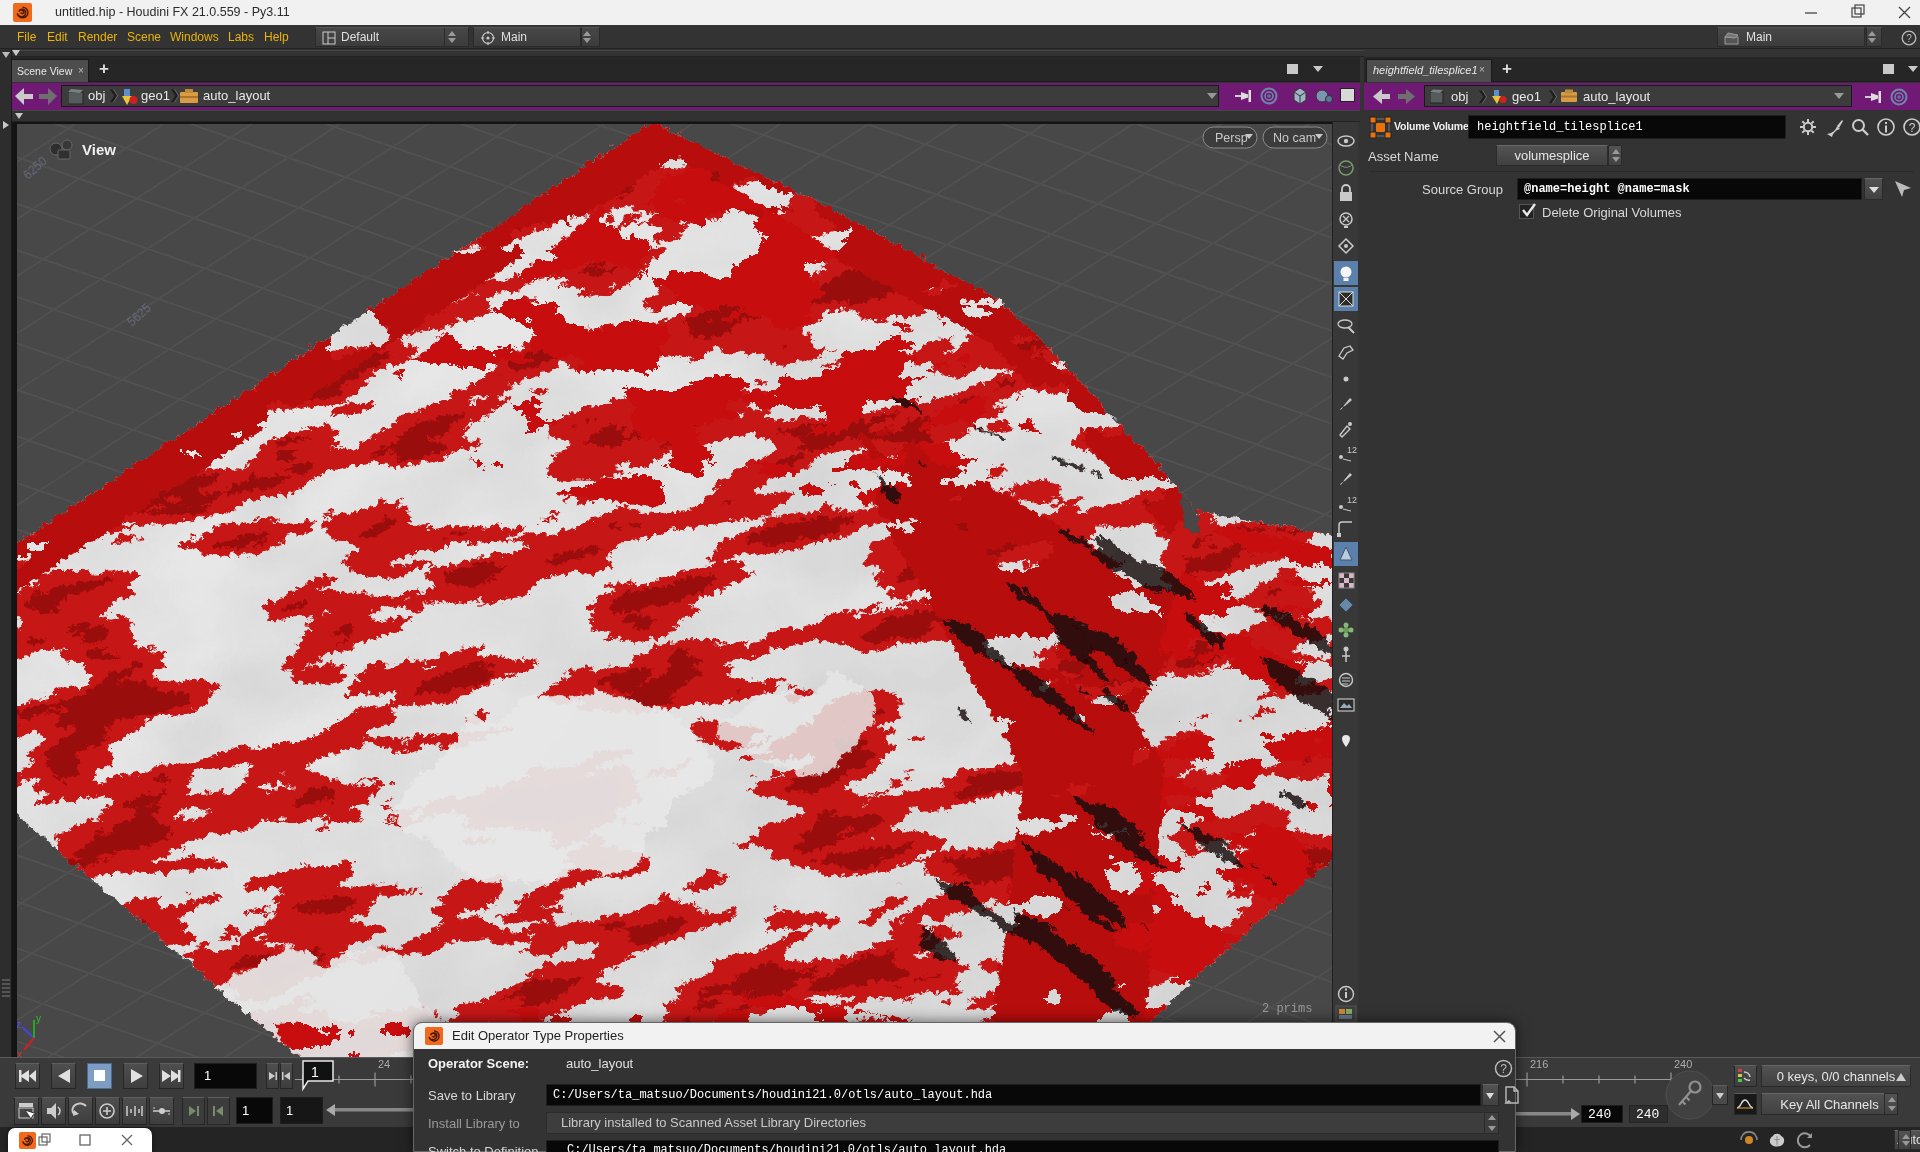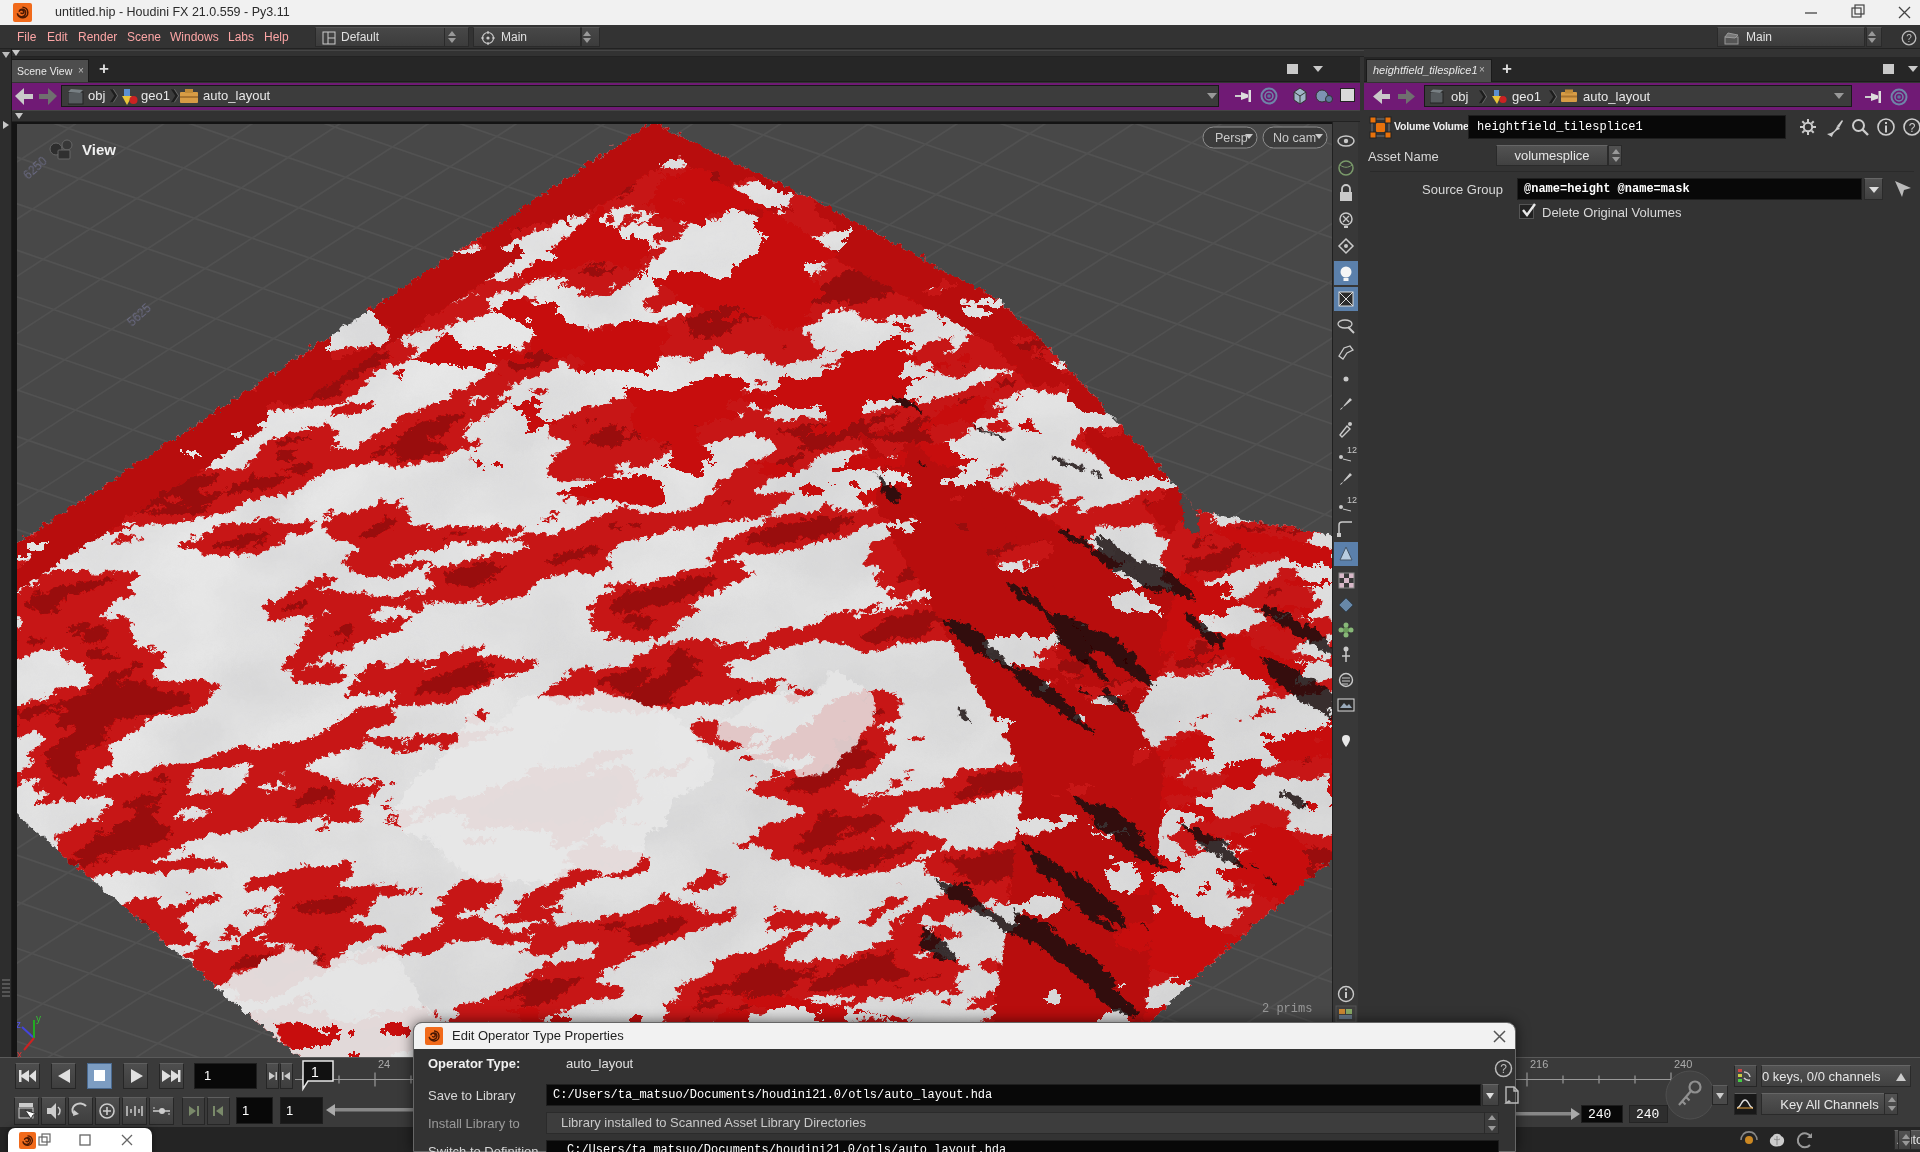--- a/index.html
+++ b/index.html
@@ -4,21 +4,21 @@
 <style>
 * { margin:0; padding:0; box-sizing:border-box; }
 html,body { width:1920px; height:1152px; overflow:hidden; background:#333; font-family:"Liberation Sans",sans-serif; }
 .abs { position:absolute; }
 #win { position:relative; width:1920px; height:1152px; }
 
 #titlebar { position:absolute; left:0; top:0; width:1920px; height:25px; background:#f1f1f1; }
 #titlebar .ttl { position:absolute; left:55px; top:5px; font-size:12.5px; color:#2b2b2b; }
 
 #menubar { position:absolute; left:0; top:25px; width:1920px; height:24px; background:#333; border-bottom:1px solid #222; }
-#menubar .mi { position:absolute; top:0; height:24px; line-height:24px; color:#fca5a5; font-size:12px; }
+#menubar .mi { position:absolute; top:0; height:24px; line-height:24px; color:#eab308; font-size:12px; }
 .combo { position:absolute; background:linear-gradient(#474747,#3c3c3c); border:1px solid #2a2a2a; border-top-color:#565656; height:20px; }
 .combo .ctext { position:absolute; color:#e0e0e0; font-size:12px; top:2px; }
 .spin { position:absolute; width:13px; top:0; bottom:0; border-left:1px solid #2a2a2a; }
 .spin:before { content:""; position:absolute; left:3px; top:3px; border-left:4px solid transparent; border-right:4px solid transparent; border-bottom:5px solid #999; }
 .spin:after { content:""; position:absolute; left:3px; bottom:3px; border-left:4px solid transparent; border-right:4px solid transparent; border-top:5px solid #999; }
 
 .stowrow { position:absolute; background:#323232; border-top:1px solid #454545; border-bottom:1px solid #222; }
 .tri-d { position:absolute; width:0; height:0; border-left:4px solid transparent; border-right:4px solid transparent; border-top:6px solid #c8c8c8; }
 .tri-r { position:absolute; width:0; height:0; border-top:4px solid transparent; border-bottom:4px solid transparent; border-left:6px solid #c8c8c8; }
 
@@ -794,21 +794,21 @@
         <rect x="0" y="7" width="55" height="3.5" fill="#888"></rect>
         <path d="M64 9l-9-6v12z" fill="#aaa"></path>
       </svg>
 
     <div class="pbtn" style="left:1734px;top:7px;width:23px;height:22px"><svg width="21" height="20">
           <rect x="3" y="3" width="4" height="3" fill="#cc4444"></rect>
           <rect x="3" y="8" width="4" height="3" fill="#cccc44"></rect>
           <rect x="3" y="13" width="4" height="3" fill="#44cc44"></rect>
           <path d="M9 6a6 6 0 016 5M15 14a6 6 0 01-6-2" stroke="#ccc" fill="none" stroke-width="1.5"></path>
         </svg></div>
-    <div class="btnraise" style="left:1761px;top:7px;width:150px;height:22px;font-size:13px;line-height:21px">0 keys, 0/0 channels<svg class="abs" style="right:4px;top:7px" width="10" height="8">
+    <div class="btnraise" style="left:1761px;top:7px;width:150px;height:22px;font-size:13px;text-align:center;line-height:21px">0 keys, 0/0 channels<svg class="abs" style="right:4px;top:7px" width="10" height="8">
           <path d="M0 8l5-8 5 8z" fill="#ccc"></path>
         </svg></div>
     <div class="pbtn" style="left:1734px;top:35px;width:23px;height:22px;background:#181818"><svg width="21" height="20">
           <path d="M2 14c4 0 4-8 8-8s4 8 8 8" fill="none" stroke="#ddd" stroke-width="1.4"></path>
           <path d="M2 14h16" stroke="#e8a33d" stroke-width="1"></path>
         </svg></div>
     <div class="btnraise" style="left:1761px;top:35px;width:137px;height:22px;font-size:13px;text-align:center;line-height:21px">Key All Channels</div>
     <div class="spin" style="left:1884px;top:35px;width:14px;height:22px;background:linear-gradient(#525252,#414141);border:1px solid #2a2a2a"></div>
 
     <div class="abs" style="left:0;top:69px;width:1920px;height:26px;background:#242424"></div>
@@ -849,21 +849,21 @@
     <div id="dlgtitle">
       <svg class="abs" style="left:11px;top:4px" width="18" height="18">
           <rect width="18" height="18" rx="2" fill="#f16a1b"></rect>
           <path d="M9 4a5 5 0 1 1-4.9 5.9 4 4 0 0 0 7.8-.9 3.1 3.1 0 0 0-6.1-.7 2.2 2.2 0 0 1 4.4.4 1.5 1.5 0 0 1-2.9.3" fill="none" stroke="#4a1803" stroke-width="1.4"></path>
         </svg>
       <div class="abs" style="left:38px;top:5px;font-size:13px;color:#222">Edit Operator Type Properties</div>
       <svg class="abs" style="left:1078px;top:6px" width="15" height="15">
           <path d="M2 2l11 11M13 2L2 13" stroke="#555" stroke-width="1.5"></path>
         </svg>
     </div>
-    <div class="abs" style="left:14px;top:33px;font-size:13px;font-weight:bold;color:#f2f2f2">Operator Type:</div>
+    <div class="abs" style="left:14px;top:33px;font-size:13px;font-weight:bold;color:#f2f2f2">Operator Scene:</div>
     <div class="abs" style="left:152px;top:33px;font-size:13px;color:#e0e0e0">auto_layout</div>
     <svg class="abs" style="left:1080px;top:36px" width="19" height="19">
         <circle cx="9.5" cy="9.5" r="8" fill="none" stroke="#bbb" stroke-width="1.5"></circle>
         <text x="9.5" y="14" text-anchor="middle" font-size="12" fill="#bbb" font-family="Liberation Sans">?</text>
       </svg>
     <div class="abs" style="left:14px;top:65px;font-size:13px;color:#d8d8d8">Save to Library</div>
     <div class="field" style="left:132px;top:61px;width:935px;height:22px;font-size:12px;line-height:20px;padding-left:6px">C:/Users/ta_matsuo/Documents/houdini21.0/otls/auto_layout.hda</div>
     <div class="btnraise" style="left:1068px;top:61px;width:17px;height:22px">
         <div class="dnv" style="left:3px;top:8px;border-top-color:#ddd;border-left-width:4.5px;border-right-width:4.5px"></div>
       </div>

